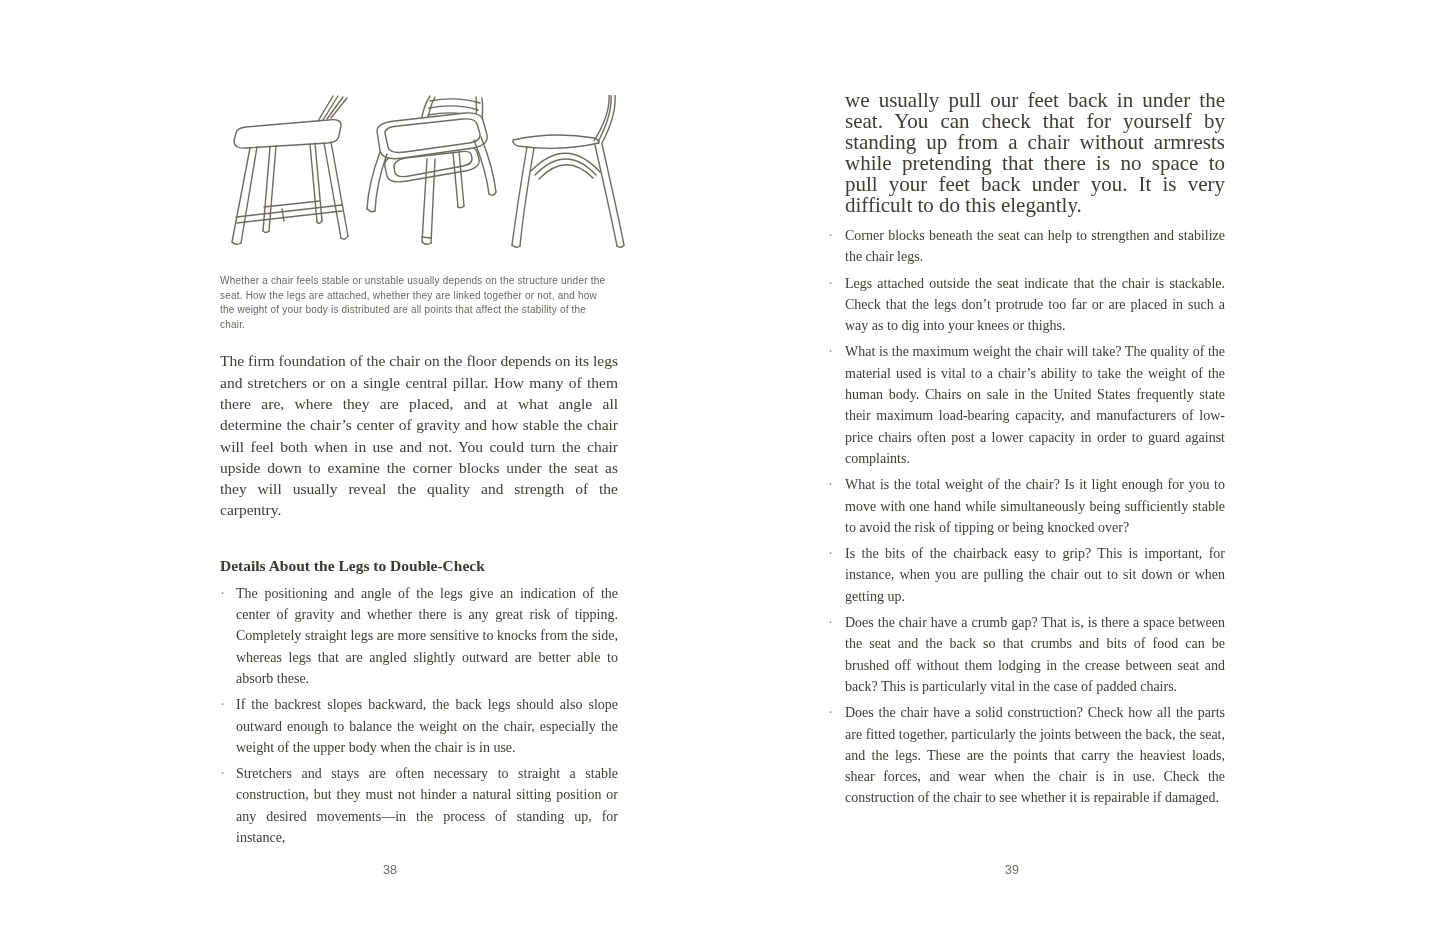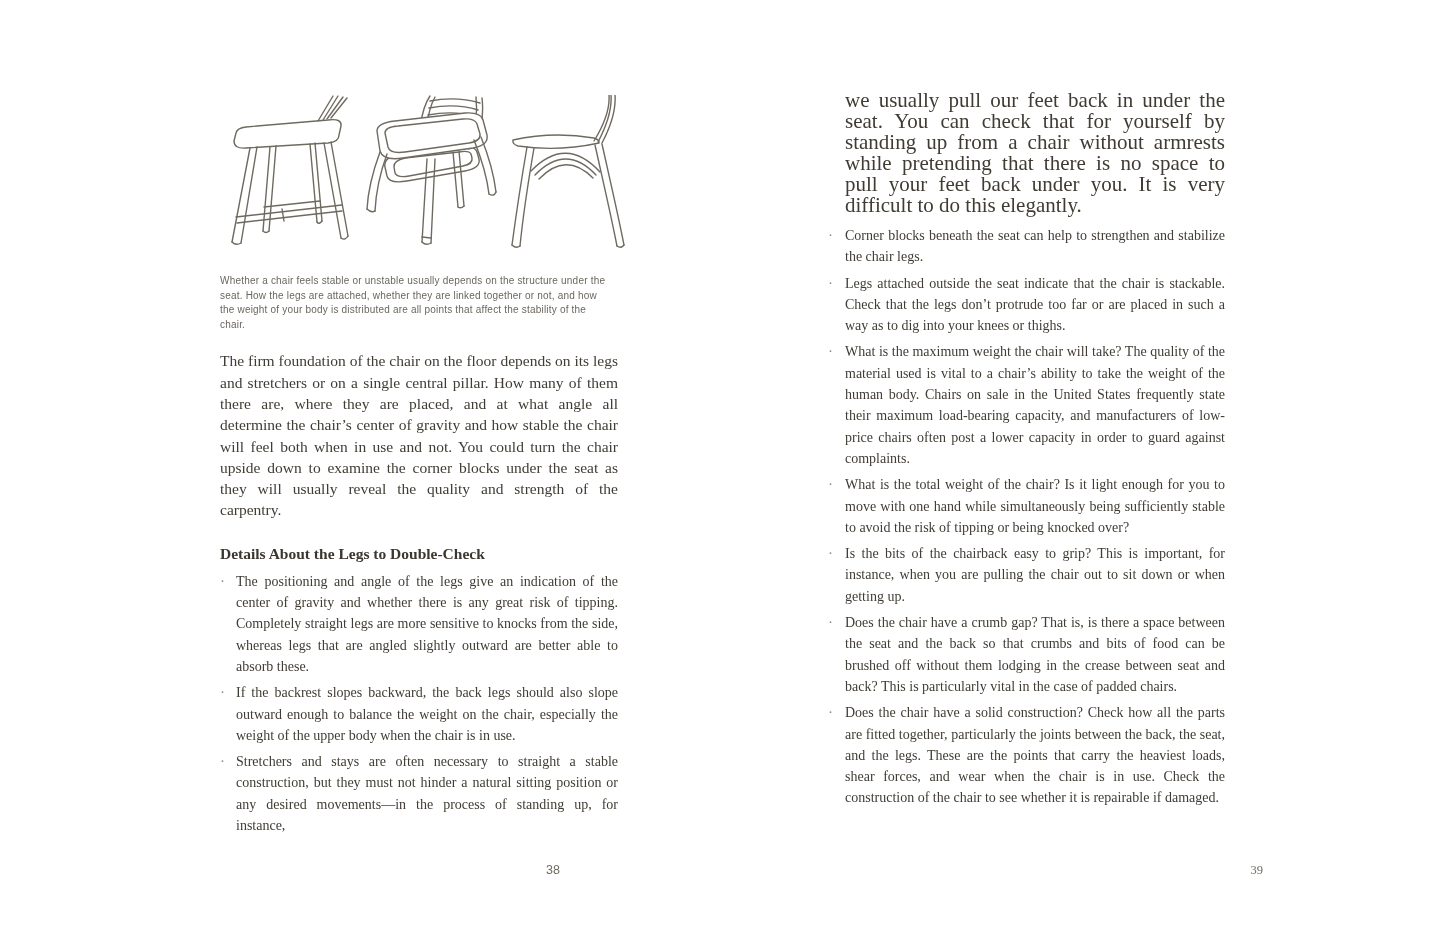--- a/index.html
+++ b/index.html
@@ -39,21 +39,21 @@
   
   .section-heading {
     margin-top:47px;
     font-family:"Liberation Sans", sans-serif;
     font-weight:400;
     font-size:19px; line-height:20px;
     letter-spacing:0.3px;
     color:#54504a;
   }
   .subheading {
-    margin-top:24px;
+    margin-top:36px;
     font-size:15.5px; line-height:17px;
     font-weight:bold;
     color:#3b372f;
   }
 
   
   .body-par {
     margin-top:18px;
     font-size:15.5px; line-height:21.3px;
     text-align:justify;
@@ -72,24 +72,24 @@
     flex:1;
     font-size:14px; line-height:21.3px;
     text-align:justify;
   }
 
   
   .page-number {
     position:absolute; top:863px;
     font-family:"Liberation Sans", sans-serif;
     font-size:12.5px; color:#6f6b62;
-    text-align:right;
+    text-align:center;
   }
   .page-number.left  { left:220px; width:340px; }
-  .page-number.right { left:833px; width:430px;font-family:Liberation Serif, serif; }
+  .page-number.right { left:797px; width:430px; }
 </style>
 </head>
 <body>
 
 <div class="spread">
 
   <div class="left-col">
 
     <div class="illustration-row">
 

